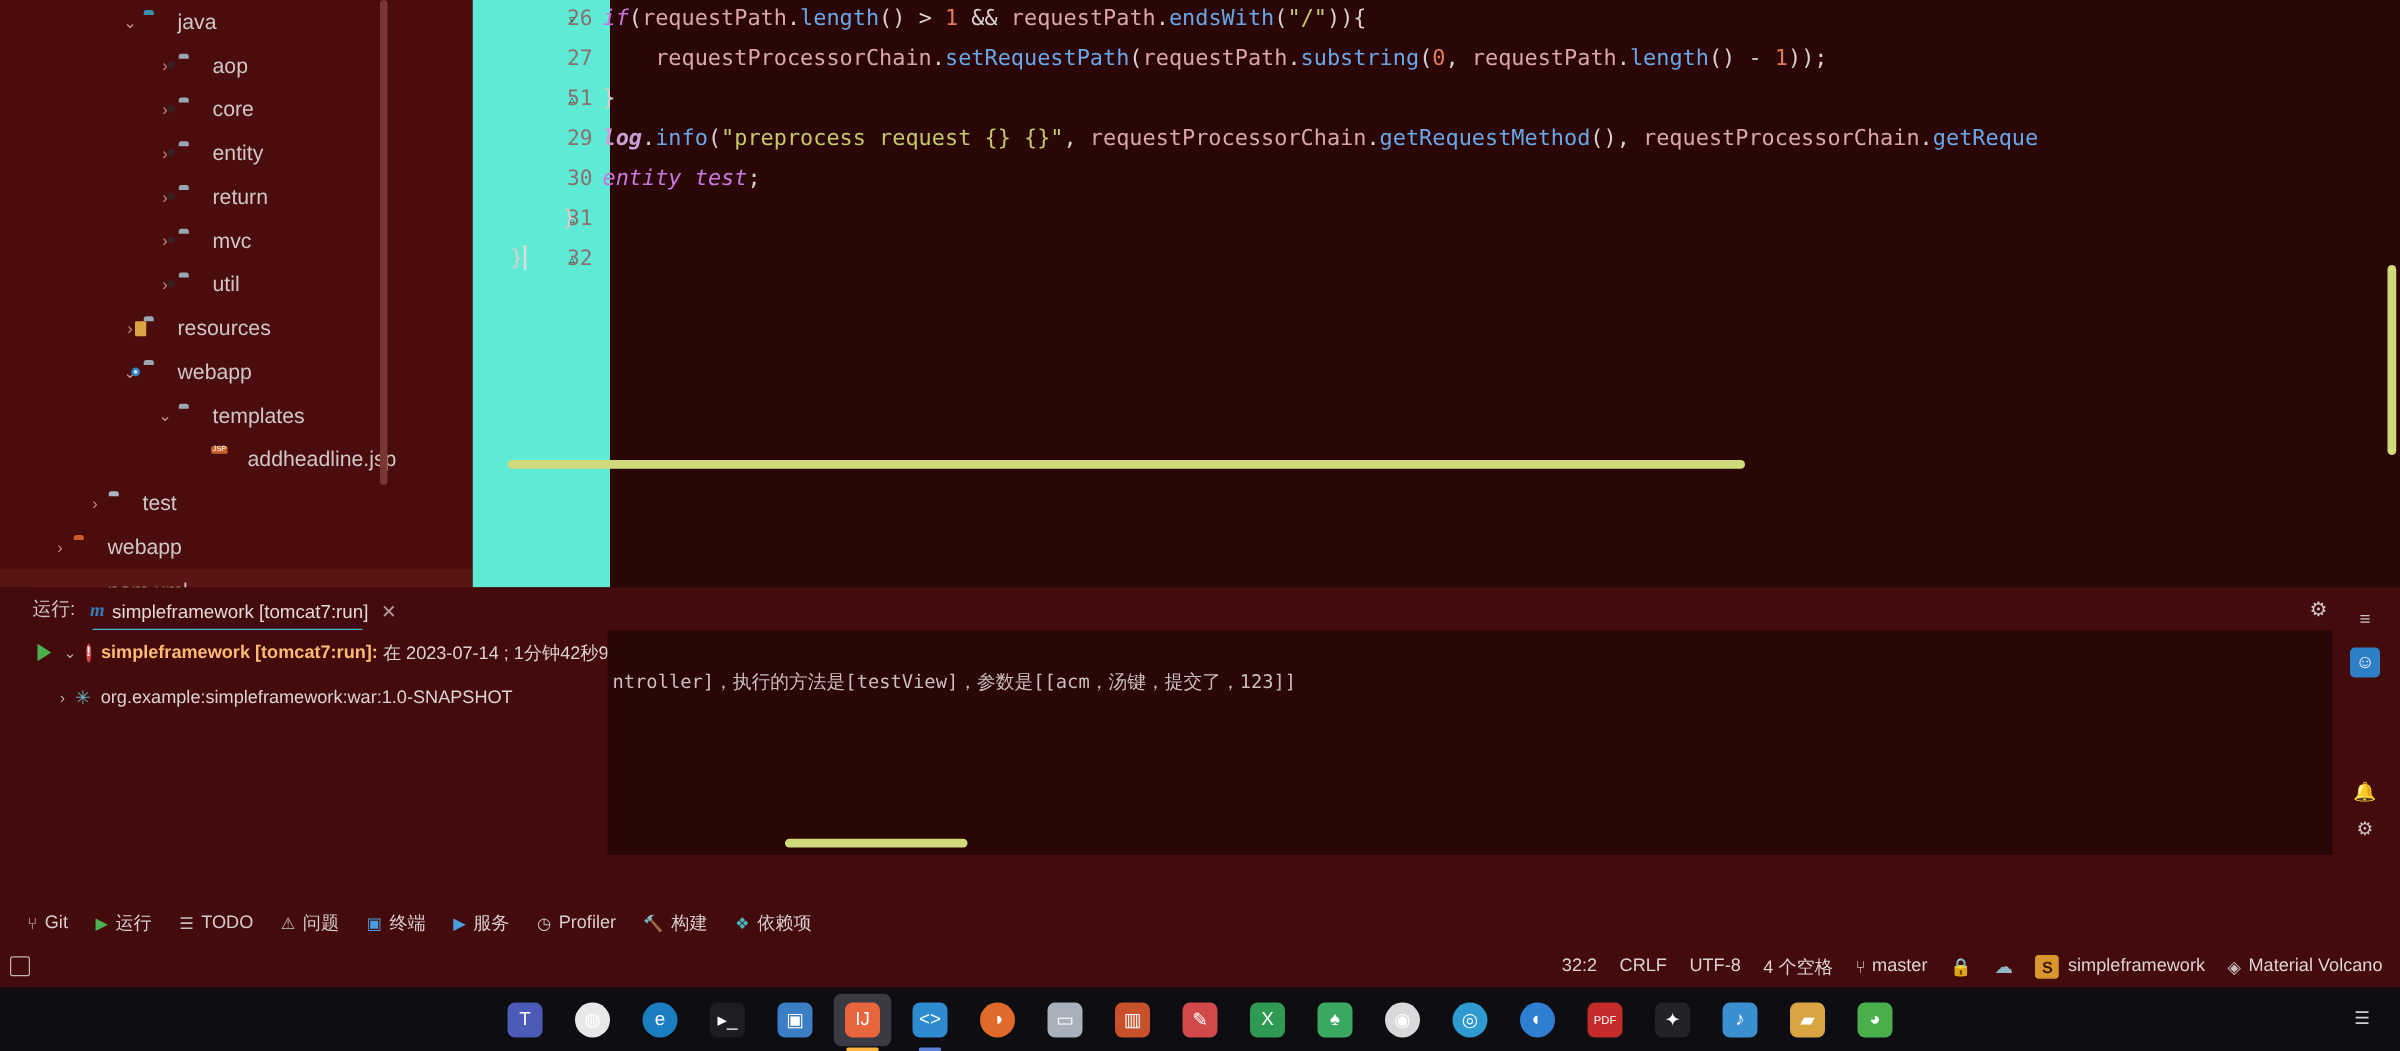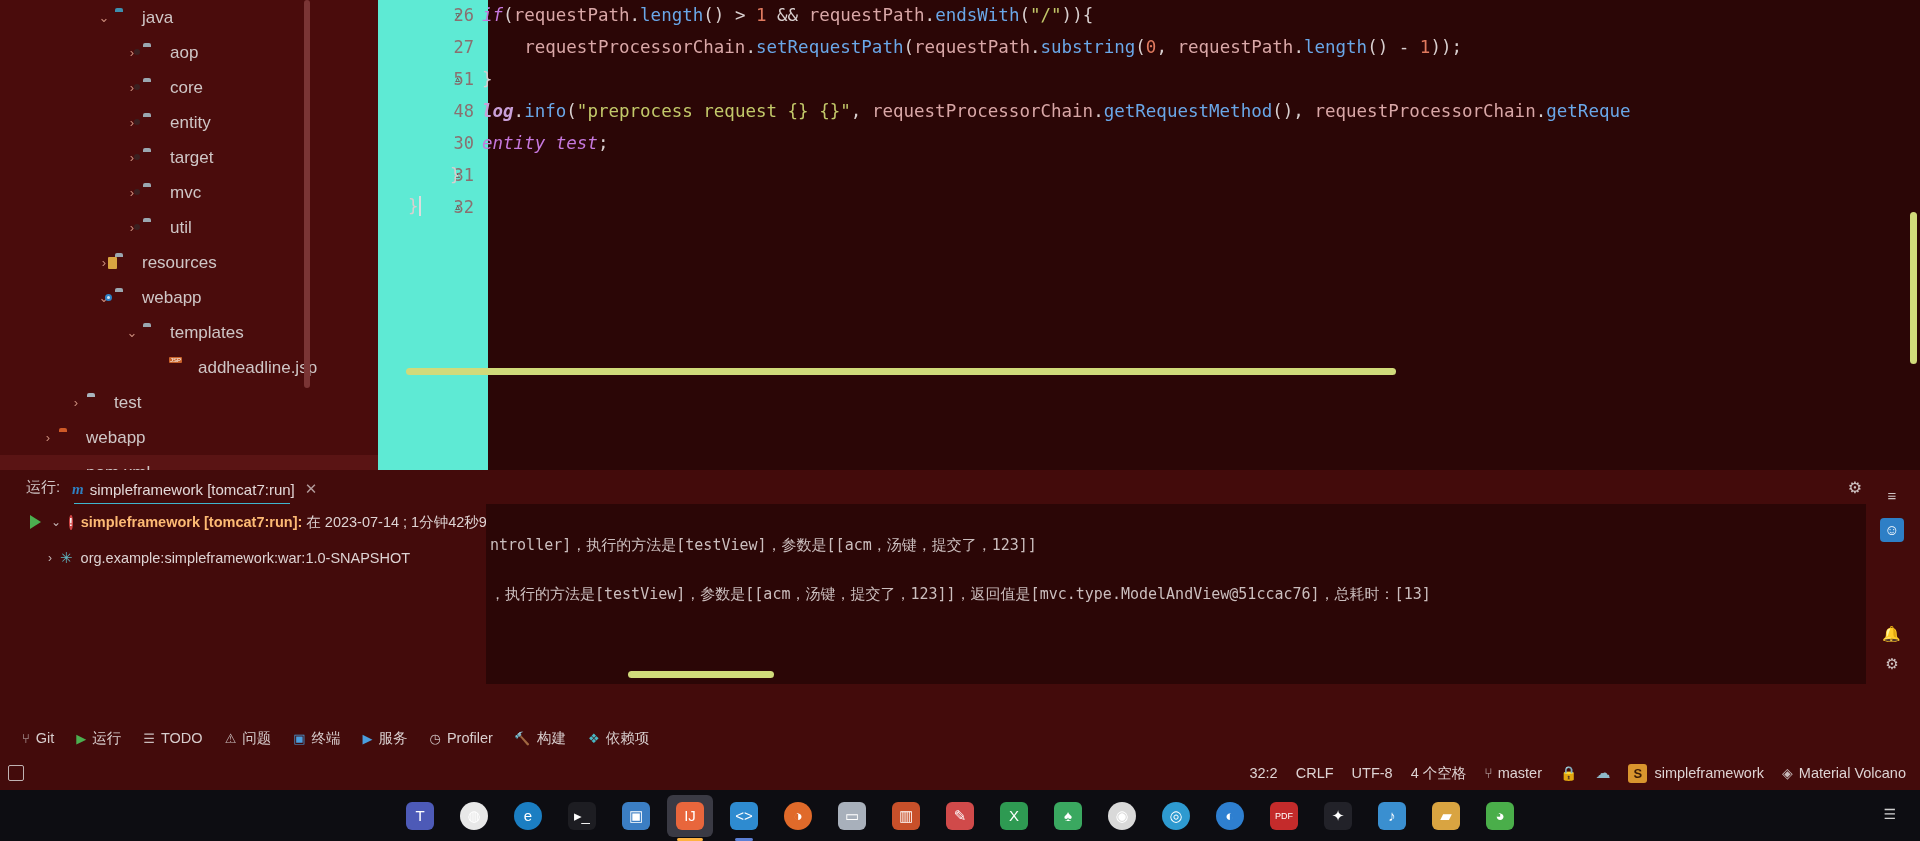--- a/index.html
+++ b/index.html
@@ -417,21 +417,21 @@
             <span>core</span>
           </div>
           <div class="tree-row" style="padding-left: 124px;">
             <span class="arrow">›</span>
             <span class="ic"><span class="folder"><span class="dot"></span></span></span>
             <span>entity</span>
           </div>
           <div class="tree-row" style="padding-left: 124px;">
             <span class="arrow">›</span>
             <span class="ic"><span class="folder"><span class="dot"></span></span></span>
-            <span>target</span>
+            <span>return</span>
           </div>
           <div class="tree-row" style="padding-left: 124px;">
             <span class="arrow">›</span>
             <span class="ic"><span class="folder"><span class="dot"></span></span></span>
             <span>mvc</span>
           </div>
           <div class="tree-row" style="padding-left: 124px;">
             <span class="arrow">›</span>
             <span class="ic"><span class="folder"><span class="dot"></span></span></span>
             <span>util</span>
@@ -475,21 +475,21 @@
       <div class="tree-scroll"></div>
     </div>
     <div class="editor-sep"></div>
 
     <div class="editor">
       <div class="gutter">
         <div id="gutter-nums">
             <div class="ln" style="top: 5px;">26</div>
             <div class="ln" style="top: 37px;">27</div>
             <div class="ln" style="top: 69px;">51</div>
-            <div class="ln" style="top: 101px;">48</div>
+            <div class="ln" style="top: 101px;">29</div>
             <div class="ln" style="top: 133px;">30</div>
             <div class="ln" style="top: 165px;">31</div>
             <div class="ln" style="top: 197px;">32</div>
           </div>
         <div class="fold" style="top:8px;">▿</div>
         <div class="fold" style="top:72px;">▵</div>
         <div class="fold" style="top:168px;">▵</div>
         <div class="fold" style="top:200px;">▵</div>
       </div>
       <div class="code-area">
@@ -541,21 +541,20 @@
         </div>
         <div class="run-tree-row" style="padding-left:48px;">
           <span class="chev">›</span>
           <span class="asterisk">✳</span>
           <span>org.example:simpleframework:war:1.0-SNAPSHOT</span>
         </div>
       </div>
 
       <div class="console">
         <div class="cons-line" style="top:32px; left:4px;">ntroller]，执行的方法是[testView]，参数是[[acm，汤键，提交了，123]]</div>
-        <div class="cons-line" style="top:81px; left:4px;">，执行的方法是[testView]，参数是[[acm，汤键，提交了，123]]，返回值是[mvc.type.ModelAndView@51ccac76]，总耗时：[13]</div>
         <div class="cons-vscroll"></div>
         <div class="cons-hscroll"></div>
       </div>
 
       <div class="cons-right-icons">
         <div class="cri" style="top:14px;">≡</div>
         <div class="cri cri-blue" style="top:48px;">☺</div>
         <div class="cri" style="top:152px;">🔔</div>
         <div class="cri" style="top:182px;">⚙</div>
       </div>

